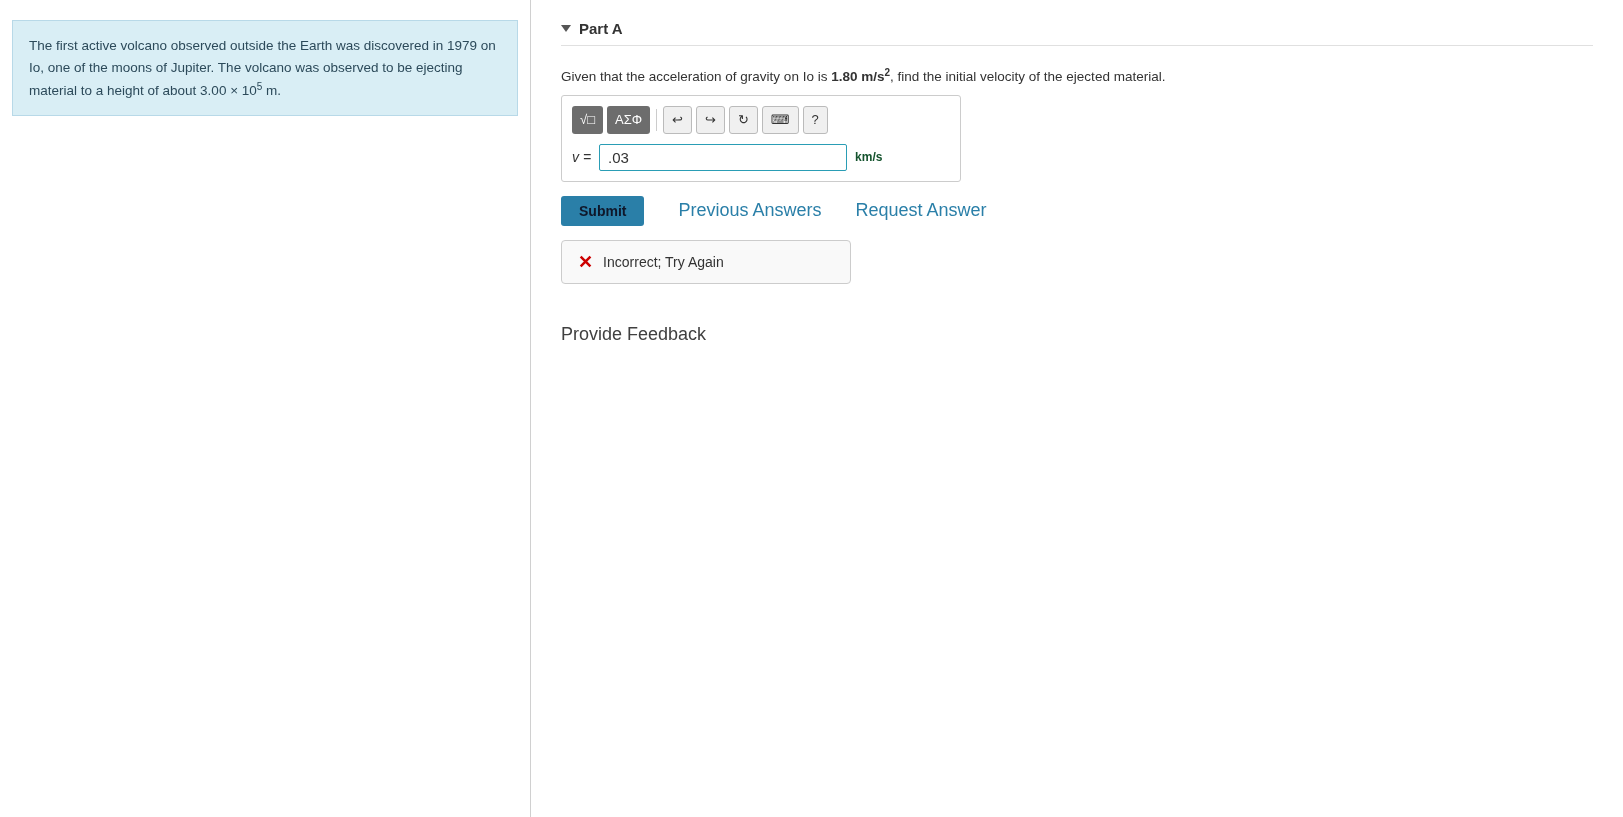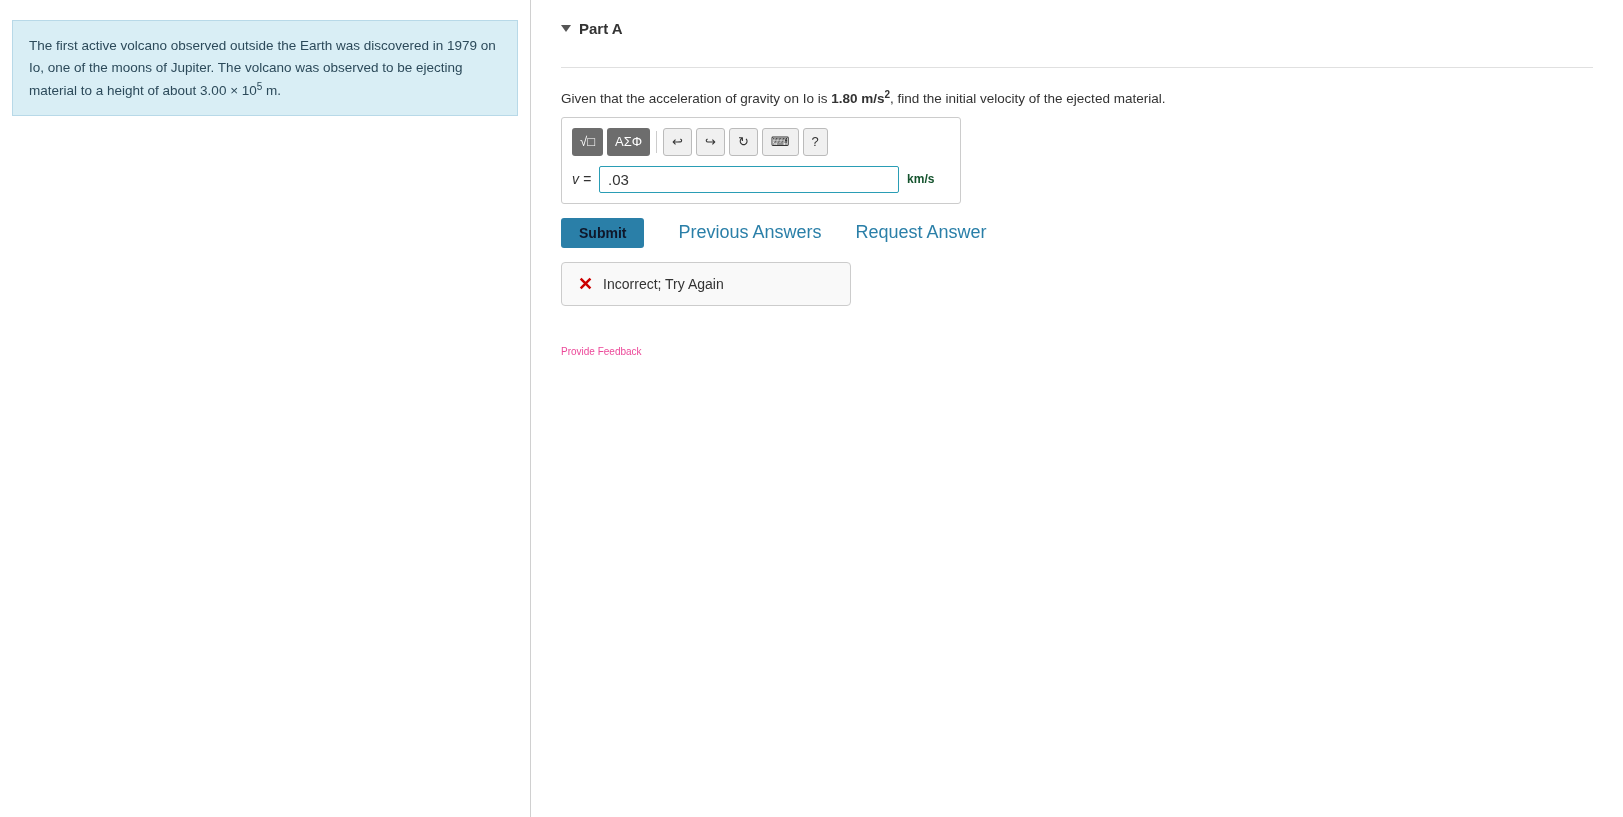--- a/index.html
+++ b/index.html
@@ -46,21 +46,21 @@
 
     
     .part-header {
       display: flex;
       align-items: center;
       gap: 8px;
       font-size: 15px;
       font-weight: bold;
       color: #333;
       margin-bottom: 18px;
-      padding-bottom: 30px;
+      padding-bottom: 8px;
       border-bottom: 1px solid #e0e0e0;
     }
 
     .arrow-down {
       width: 0;
       height: 0;
       border-left: 5px solid transparent;
       border-right: 5px solid transparent;
       border-top: 7px solid #555;
       display: inline-block;
@@ -144,21 +144,21 @@
       font-size: 14px;
       color: #333;
       white-space: nowrap;
     }
 
     .answer-input {
       border: 1px solid #2a9db5;
       border-radius: 2px;
       padding: 4px 8px;
       font-size: 15px;
-      width: 300px;
+      width: 248px;
       color: #333;
       outline: none;
     }
 
     .unit-label {
       font-size: 12px;
       color: #14532d;
       font-weight: bold;
     }
 
@@ -211,23 +211,23 @@
       font-weight: bold;
     }
 
     .incorrect-text {
       font-size: 14px;
       color: #333;
     }
 
     
     .feedback-link {
-      color: #ec4899;
+      color: #404040;
       text-decoration: none;
-      font-size: 10px;
+      font-size: 18px;
       cursor: pointer;
       margin-top: 20px;
       display: inline-block;
     }
 
     sup {
       font-size: 10px;
     }
   </style>
 </head>

